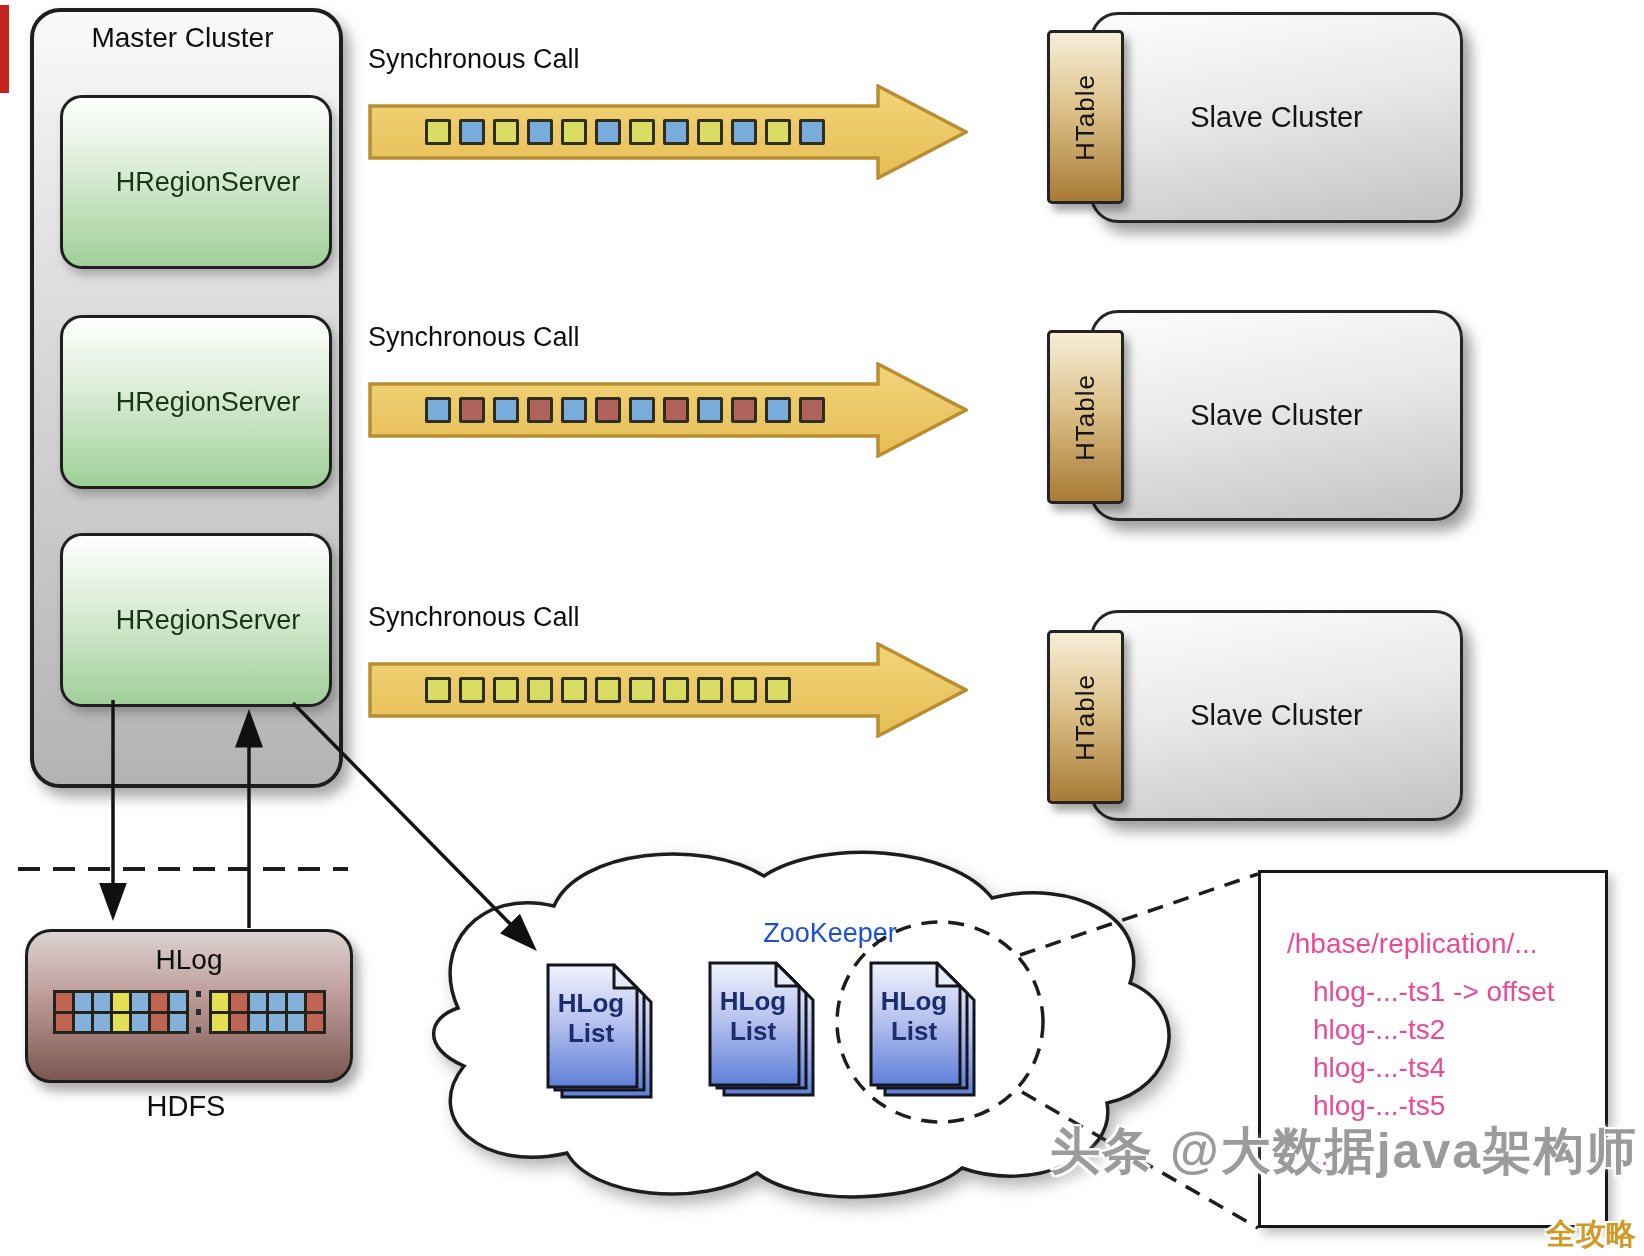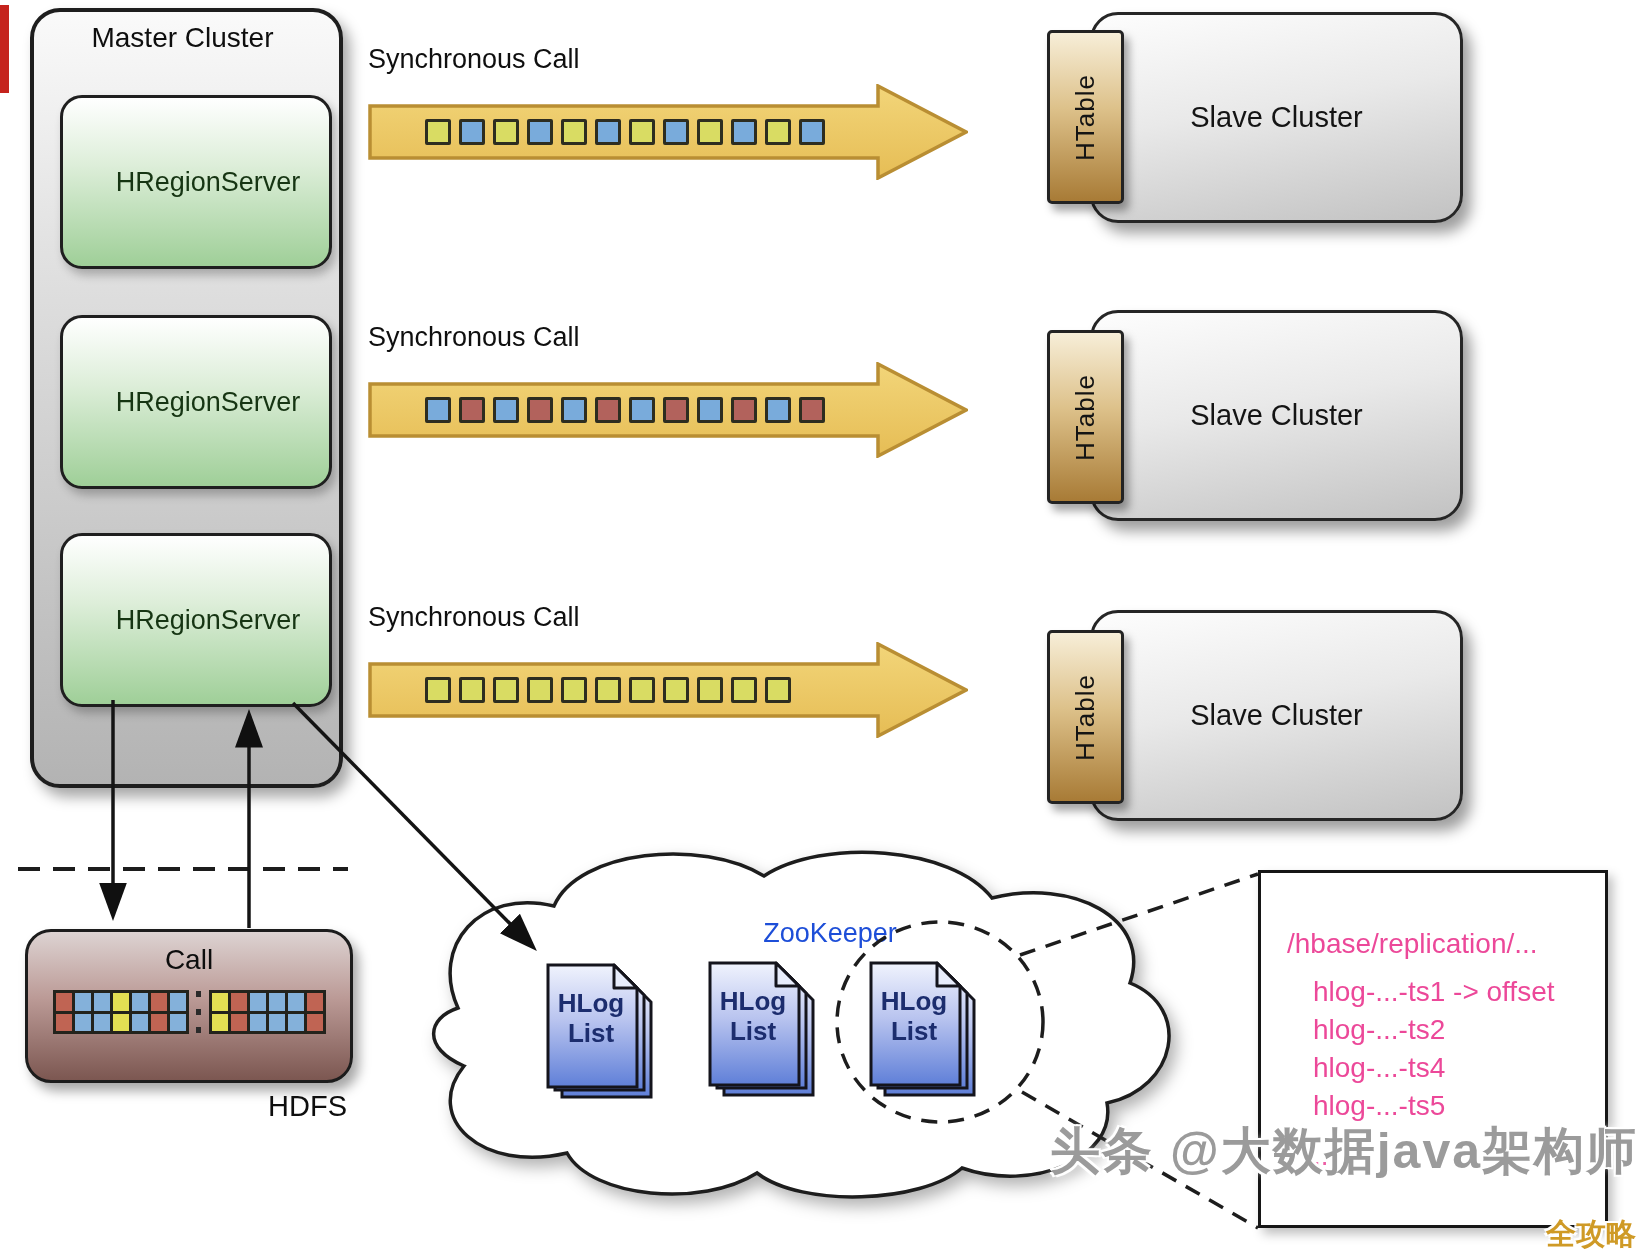--- a/index.html
+++ b/index.html
@@ -63,21 +63,21 @@
   .hlog-title{position:absolute;left:0;top:12px;width:100%;text-align:center;font-size:28px;color:#0d0d0d;}
   .hlog-cells{position:absolute;left:0;top:58px;width:100%;display:flex;justify-content:center;align-items:center;}
   .cell{width:16px;height:38px;border:3px solid #23231c;margin-left:-3px;position:relative;}
   .cell:first-child{margin-left:0;}
   .cell::after{content:"";position:absolute;left:-1px;right:-1px;top:50%;margin-top:-1.5px;height:3px;background:#23231c;}
   .cell-yellow{background:#e3df53;}
   .cell-blue{background:#84b1da;}
   .cell-red{background:#c06453;}
   .cell-gap{width:20px;height:44px;display:flex;flex-direction:column;justify-content:space-between;align-items:center;padding:1px 0;box-sizing:border-box;}
   .gap-dot{width:5px;height:6px;background:#2a2a2a;}
-  .hdfs-label{left:25px;top:1090px;width:322px;text-align:right;font-size:29px;color:#0e0e0e;}
+  .hdfs-label{left:25px;top:1090px;width:322px;text-align:center;font-size:29px;color:#0e0e0e;}
 
   
   .zk-label{left:700px;top:918px;width:260px;text-align:center;font-size:27px;color:#1d4ed8;}
   .doc{width:116px;height:152px;}
   .doc-label{
     position:absolute;left:0;top:26px;width:92px;text-align:center;
     font-size:26px;font-weight:bold;color:#1c2d6e;line-height:30px;
   }
 
   
@@ -227,21 +227,21 @@
     </div>
 
     <div class="abs slave-box" style="top:610px;">
       <span>Slave Cluster</span>
     </div>
     <div class="abs htable-tab" style="top:630px;">
       <span class="htable-label">HTable</span>
     </div>
 
     <div class="abs hlog-box">
-      <div class="hlog-title">Call</div>
+      <div class="hlog-title">HLog</div>
       <div class="hlog-cells">
         <span style="display:flex;">
             <span class="cell cell-red"></span>
             <span class="cell cell-blue"></span>
             <span class="cell cell-blue"></span>
             <span class="cell cell-yellow"></span>
             <span class="cell cell-blue"></span>
             <span class="cell cell-red"></span>
             <span class="cell cell-blue"></span>
           </span>

